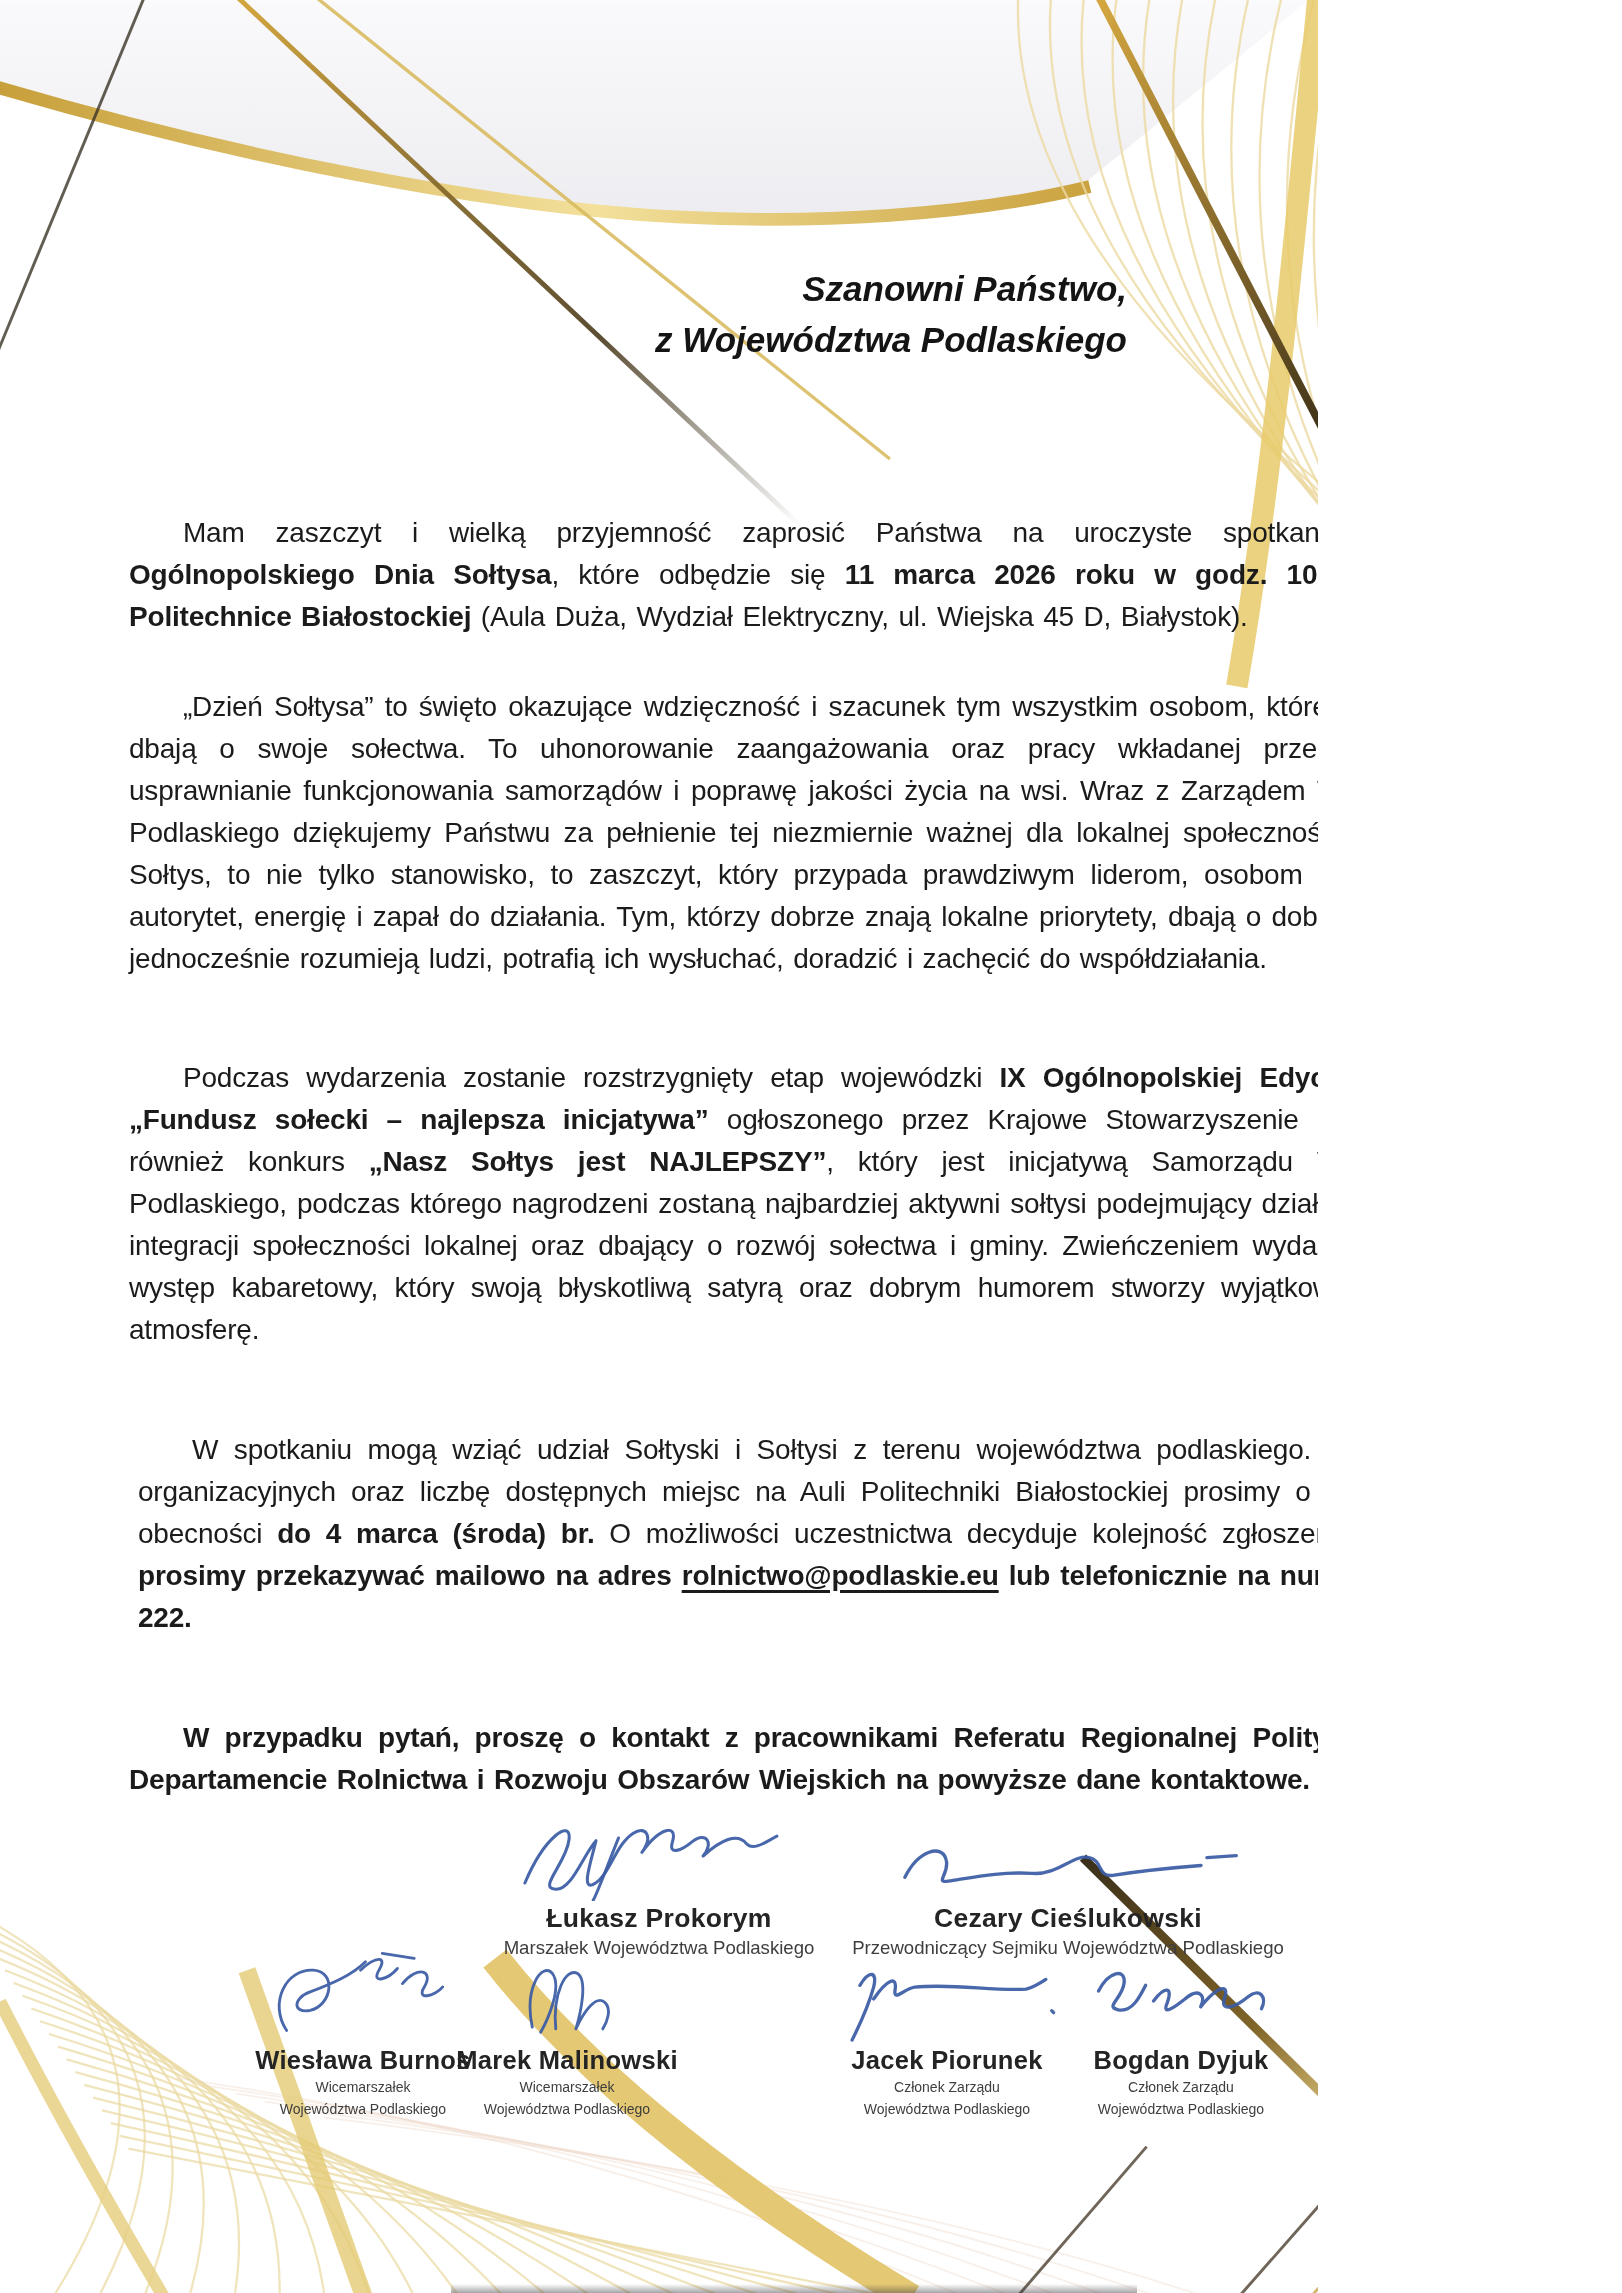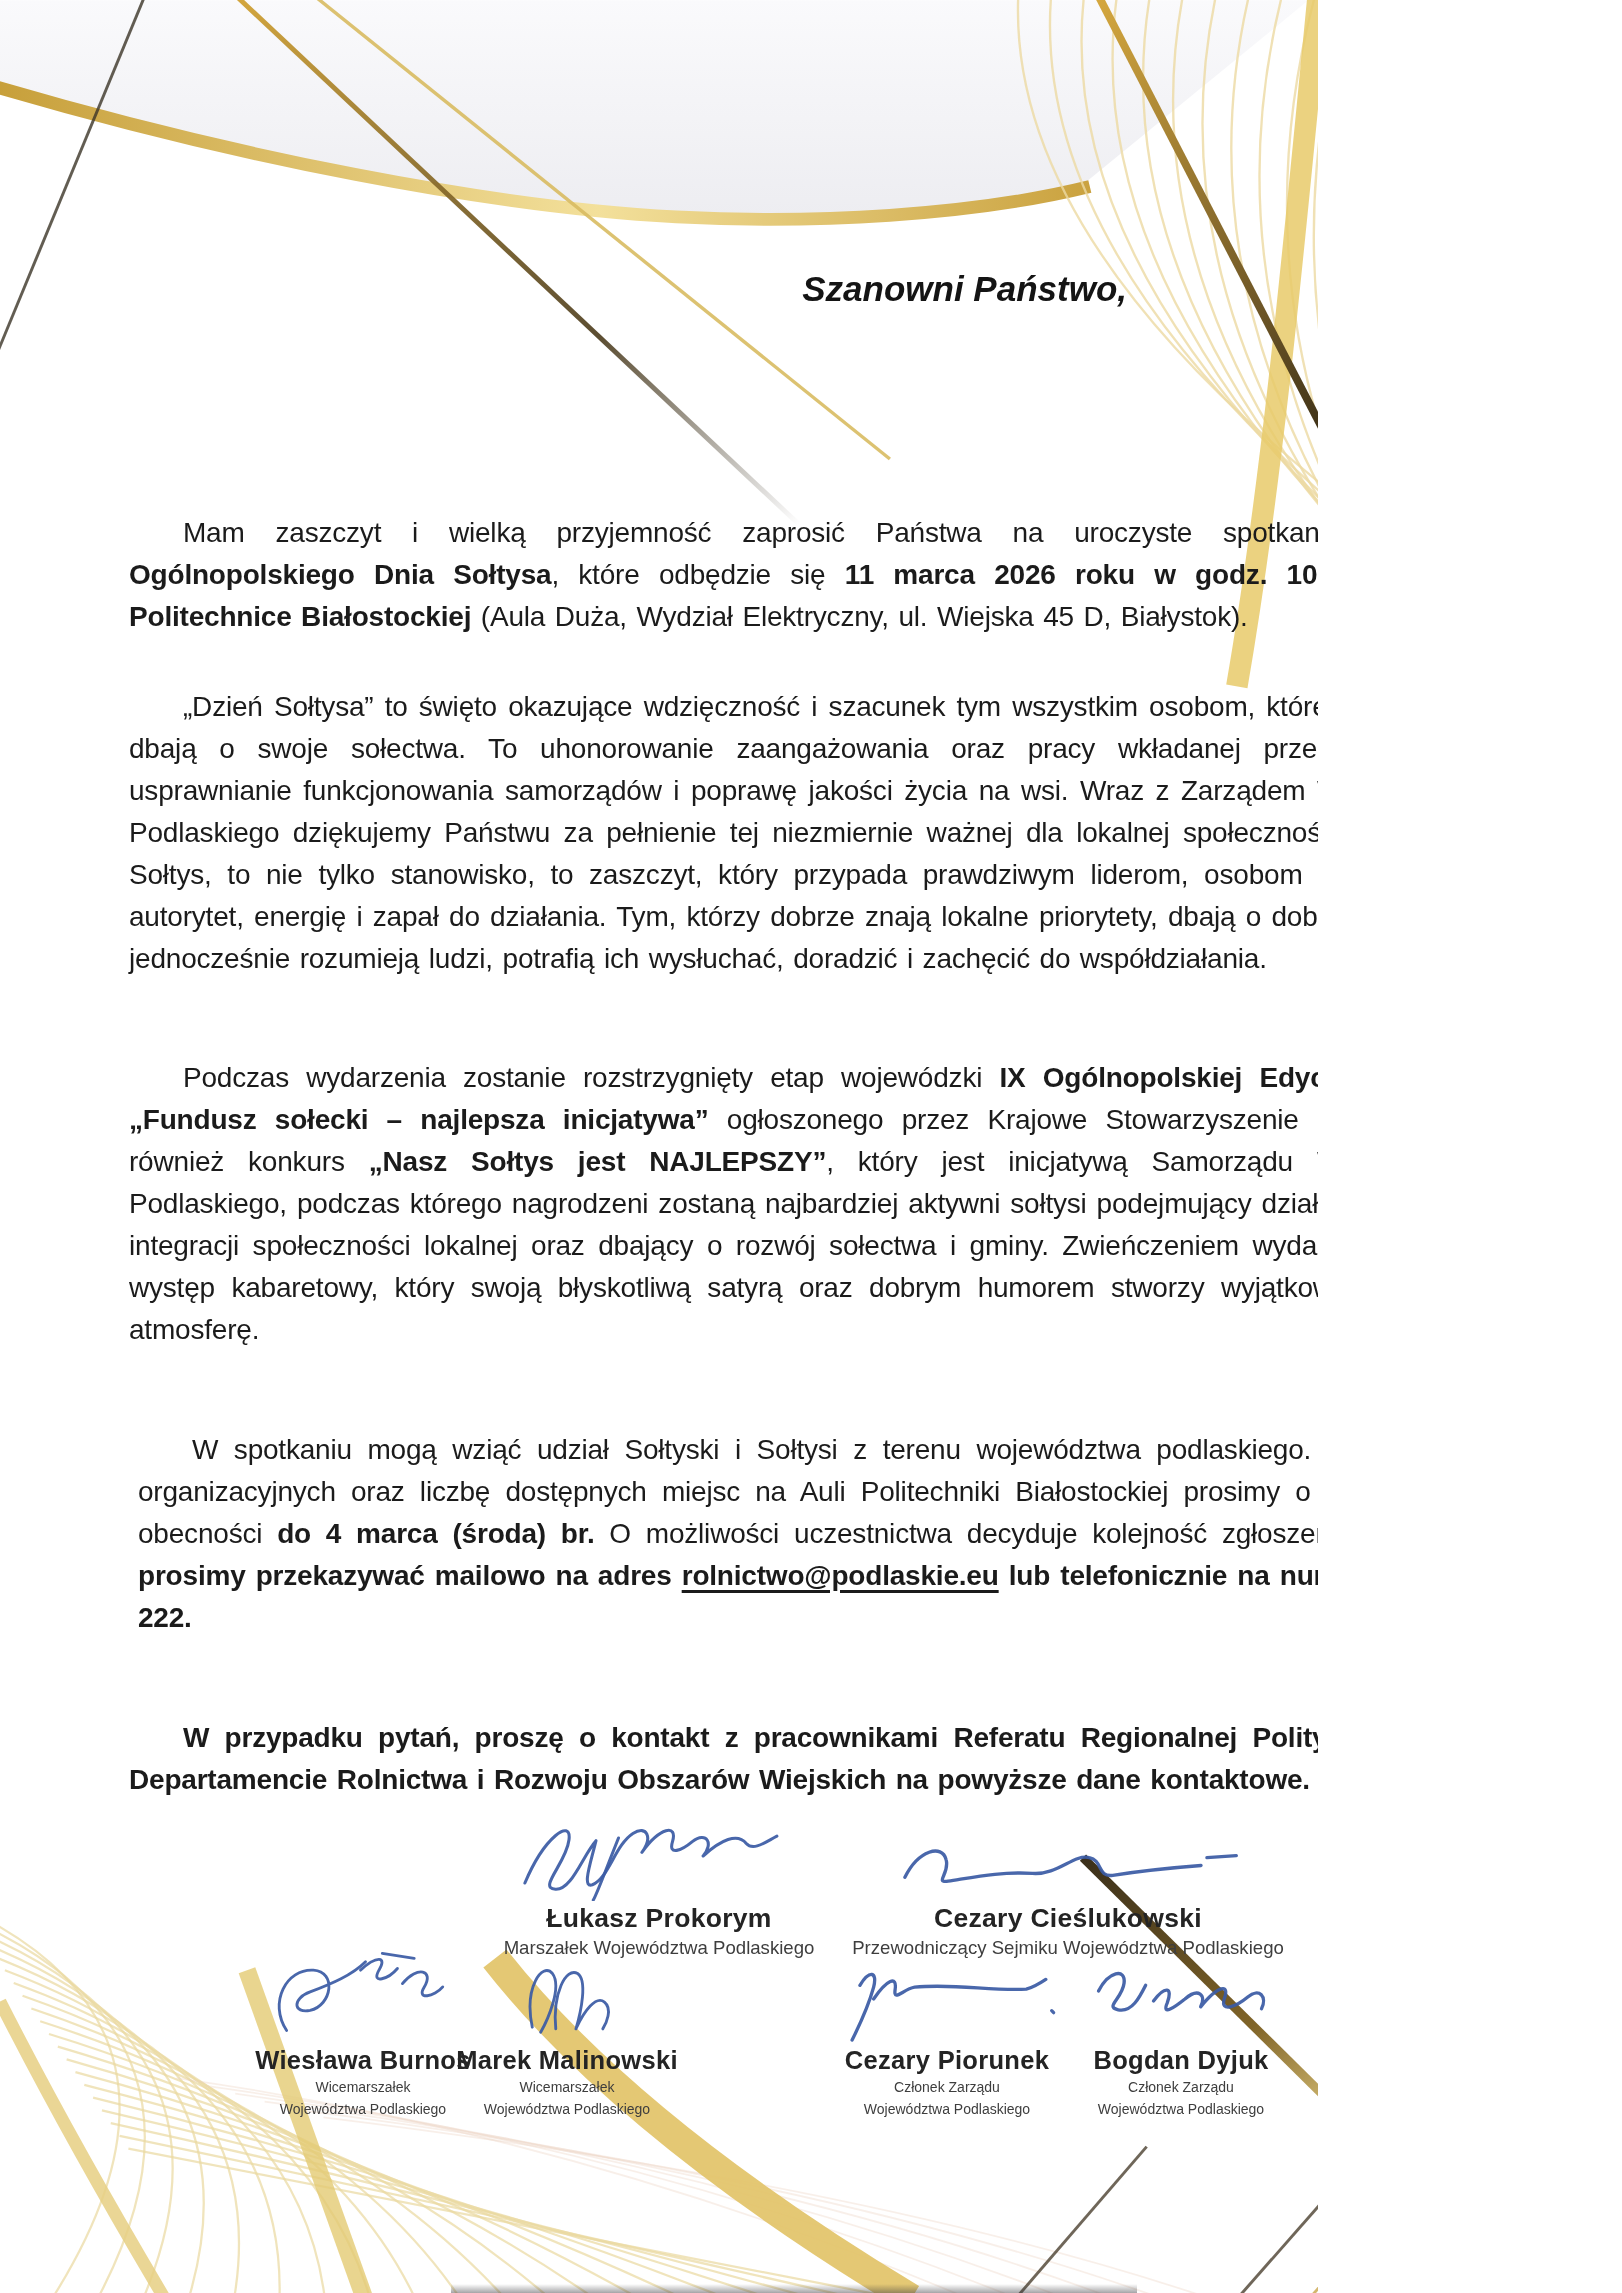--- a/index.html
+++ b/index.html
@@ -148,20 +148,21 @@
     <line x1="1105" y1="1895" x2="1560" y2="2345" stroke="url(#darkGold)" stroke-width="9"></line>
     <line x1="1383" y1="2048" x2="1660" y2="2345" stroke="#cfa94a" stroke-width="3"></line>
     <line x1="1660" y1="1972" x2="1336" y2="2345" stroke="#caa64b" stroke-width="3" opacity="0.8"></line>
     <line x1="1658" y1="2120" x2="1466" y2="2345" stroke="#4a3d22" stroke-width="3" opacity="0.8"></line>
     <line x1="1032" y1="2350" x2="1170" y2="2190" stroke="#3f3422" stroke-width="3" opacity="0.75"></line>
     <line x1="1258" y1="2350" x2="1420" y2="2166" stroke="#3f3422" stroke-width="3" opacity="0.75"></line>
   </svg>
 
   <div class="salutation">
     <div>Szanowni Państwo,</div>
+    <div>z Województwa Podlaskiego</div>
   </div>
 
   <p id="p1" class="para">Mam zaszczyt i wielką przyjemność zaprosić Państwa na uroczyste spotkanie z okazji <b>Ogólnopolskiego Dnia Sołtysa</b>, które odbędzie się <b>11 marca 2026 roku w godz. 10:00-14:00</b> na <b>Politechnice Białostockiej</b> (Aula Duża, Wydział Elektryczny, ul. Wiejska 45 D, Białystok).</p>
   <p id="p2" class="para">„Dzień Sołtysa” to święto okazujące wdzięczność i szacunek tym wszystkim osobom, które na co dzień dbają o swoje sołectwa. To uhonorowanie zaangażowania oraz pracy wkładanej przez Sołtysa w usprawnianie funkcjonowania samorządów i poprawę jakości życia na wsi. Wraz z Zarządem Województwa Podlaskiego dziękujemy Państwu za pełnienie tej niezmiernie ważnej dla lokalnej społeczności funkcji. Bo Sołtys, to nie tylko stanowisko, to zaszczyt, który przypada prawdziwym liderom, osobom posiadającym autorytet, energię i zapał do działania. Tym, którzy dobrze znają lokalne priorytety, dbają o dobro wspólne, a jednocześnie rozumieją ludzi, potrafią ich wysłuchać, doradzić i zachęcić do współdziałania.</p>
   <p id="p3" class="para">Podczas wydarzenia zostanie rozstrzygnięty etap wojewódzki <b>IX Ogólnopolskiej Edycji Konkursu „Fundusz sołecki – najlepsza inicjatywa”</b> ogłoszonego przez Krajowe Stowarzyszenie Sołtysów, jak również konkurs <b>„Nasz Sołtys jest NAJLEPSZY”</b>, który jest inicjatywą Samorządu Województwa Podlaskiego, podczas którego nagrodzeni zostaną najbardziej aktywni sołtysi podejmujący działania na rzecz integracji społeczności lokalnej oraz dbający o rozwój sołectwa i gminy. Zwieńczeniem wydarzenia będzie występ kabaretowy, który swoją błyskotliwą satyrą oraz dobrym humorem stworzy wyjątkową i radosną atmosferę.</p>
   <p id="p4" class="para">W spotkaniu mogą wziąć udział Sołtyski i Sołtysi z terenu województwa podlaskiego. Ze względów organizacyjnych oraz liczbę dostępnych miejsc na Auli Politechniki Białostockiej prosimy o potwierdzenie obecności <b>do 4 marca (środa) br.</b> O możliwości uczestnictwa decyduje kolejność zgłoszeń. <b>Zgłoszenia prosimy przekazywać mailowo na adres </b><b><span class="u">rolnictwo@podlaskie.eu</span></b><b> lub telefonicznie na numer: 85 66 54 222.</b></p>
   <p id="p5" class="para allbold"><b>W przypadku pytań, proszę o kontakt z pracownikami Referatu Regionalnej Polityki Rolnej w Departamencie Rolnictwa i Rozwoju Obszarów Wiejskich na powyższe dane kontaktowe.</b></p>
 
   <div class="sig row1" id="sig-cieslukowski">
     <div class="sigArt">
@@ -209,21 +210,21 @@
   </div>
 
   <div class="sig row2" id="sig-piorunek">
     <div class="sigArt">
       <svg width="225" height="94" viewBox="0 0 230 92">
         <path class="scribble" d="M26,34 C36,18 44,20 40,36 C34,58 24,78 18,90"></path>
         <path class="scribble" d="M40,48 C54,28 64,24 62,38 C60,52 70,38 82,36 C122,32 160,40 196,38 C204,36 210,32 216,28"></path>
         <path class="scribble" d="M222,60 L224,62"></path>
       </svg>
     </div>
-    <div class="sig-name">Cezary Piorunek</div>
+    <div class="sig-name">Jacek Piorunek</div>
     <div class="sig-title"><span>Członek Zarządu</span><br><span>Województwa Podlaskiego</span></div>
   </div>
 
   <div class="sig row2" id="sig-dyjuk">
     <div class="sigArt">
       <svg width="216" height="94" viewBox="0 0 220 84">
         <path class="scribble" d="M26,36 C36,16 54,12 52,28 C50,44 32,52 46,55 C60,58 68,42 74,30"></path>
         <path class="scribble" d="M82,46 C94,30 102,32 96,48 C90,62 104,52 114,44 C128,32 136,40 130,52 C148,30 160,28 154,44 C150,58 166,52 178,42 C190,32 198,42 192,54"></path>
       </svg>
     </div>

